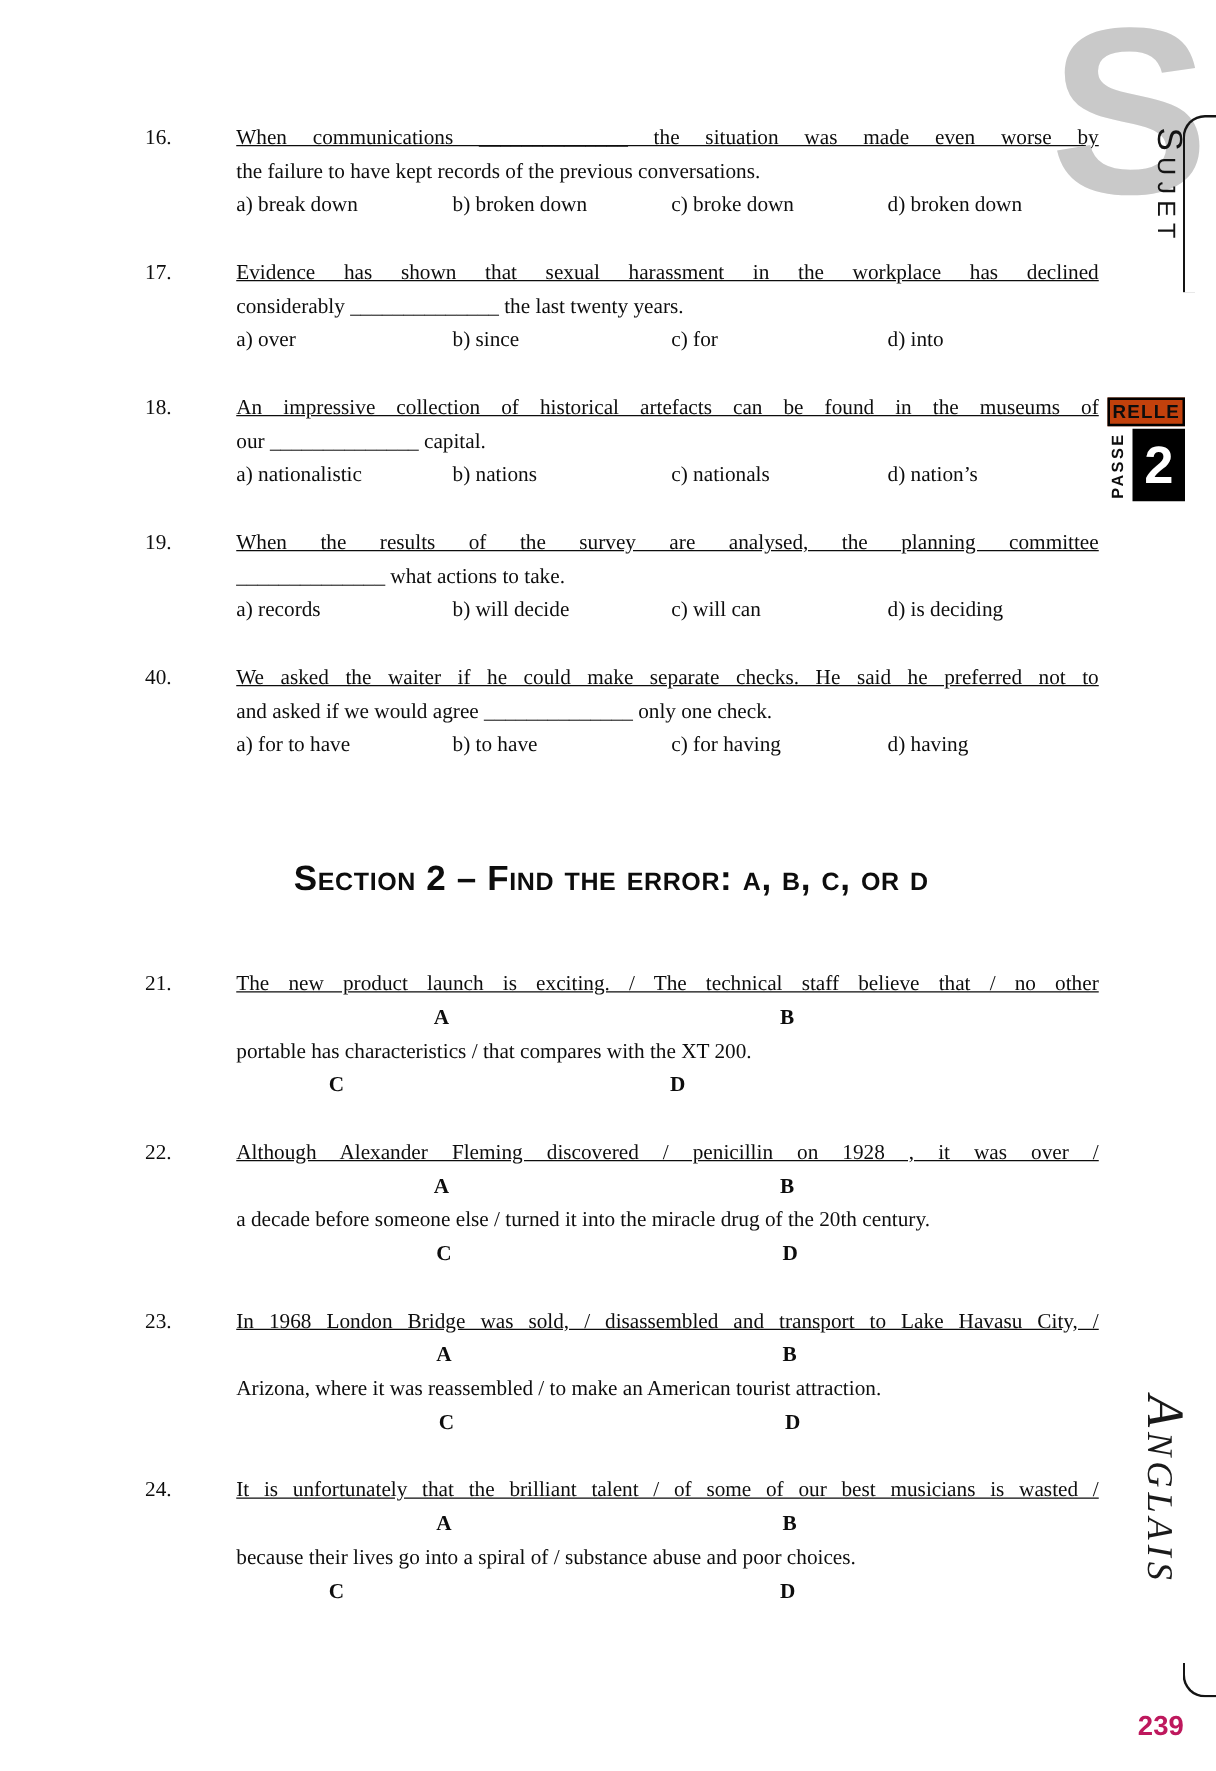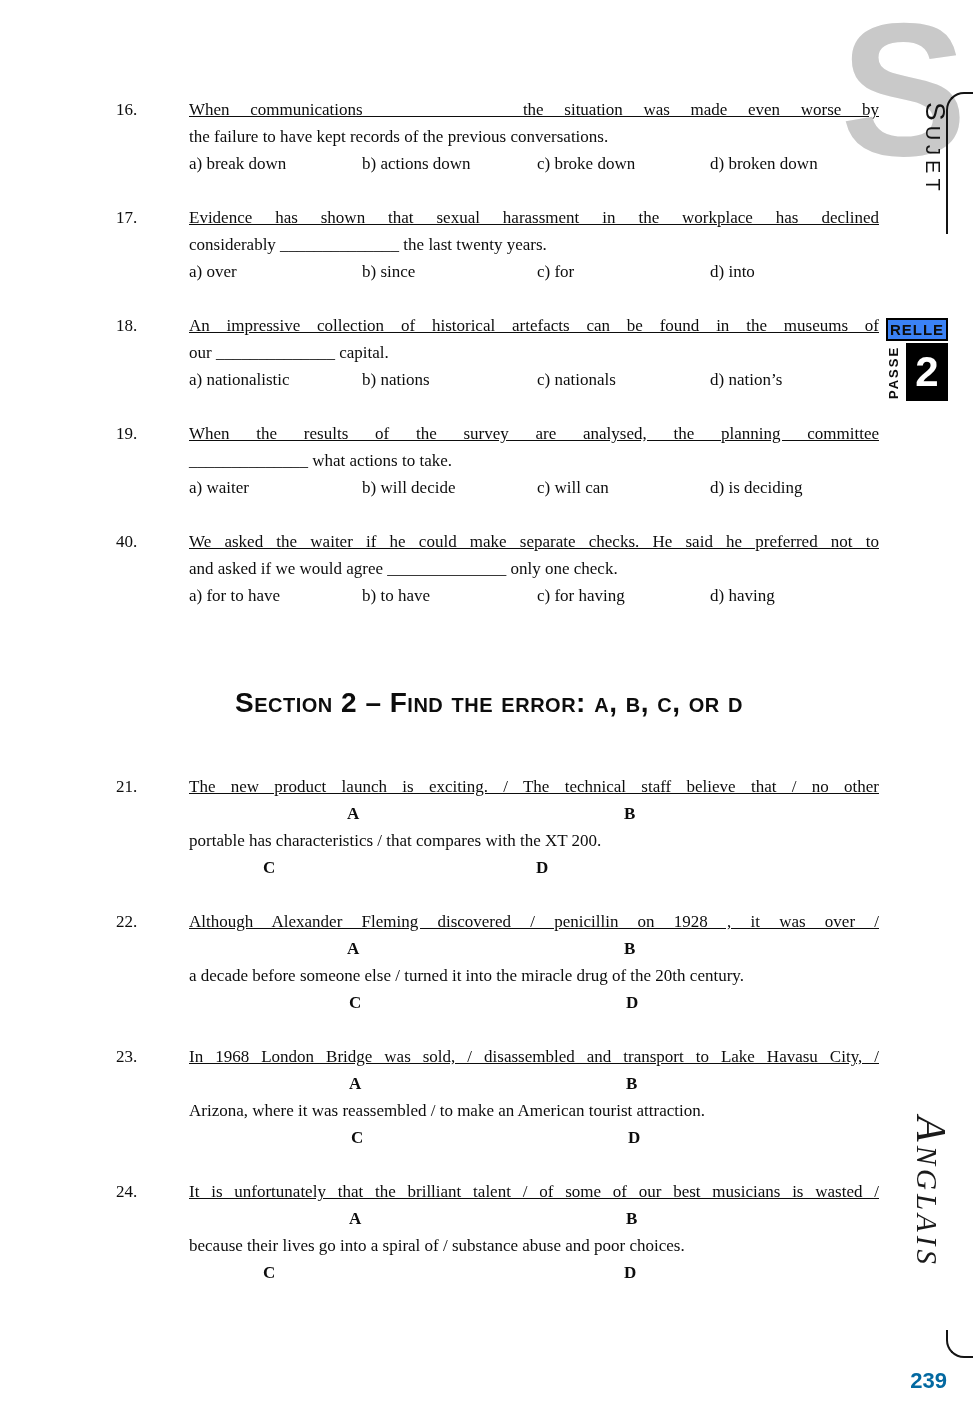--- a/index.html
+++ b/index.html
@@ -93,21 +93,21 @@
     width: 62px;
     font-family: "Liberation Sans", sans-serif;
   }
   .badge-top {
     border: 2.5px solid #000;
     font-weight: bold;
     font-size: 15px;
     letter-spacing: 1px;
     text-align: center;
     padding: 1px 0;
-    background: #3b82f6;
+    background: #c2410c;
   }
   .badge-bottom { display: flex; height: 58px; margin-top: 2px; }
   .badge-side {
     writing-mode: vertical-rl;
     transform: rotate(180deg);
     font-weight: bold;
     font-size: 13px;
     letter-spacing: 2px;
     width: 20px;
     text-align: center;
@@ -132,37 +132,37 @@
     font-size: 42px;
     letter-spacing: 4px;
     color: #1a1a1a;
   }
   .page-number {
     position: absolute;
     top: 1368px; right: 26px;
     font-family: "Liberation Sans", sans-serif;
     font-weight: bold;
     font-size: 22px;
-    color: #0369a1;
+    color: #be185d;
     text-align: center;
   }
 </style>
 </head>
 <body>
 
 <div class="content">
 
   <div class="question">
     <div class="q-num">16.</div>
     <div class="q-body">
       <div class="jline">When communications ______________ the situation was made even worse by</div>
       <div>the failure to have kept records of the previous conversations.</div>
       <div class="options">
         <span>a) break down</span>
-        <span>b) actions down</span>
+        <span>b) broken down</span>
         <span>c) broke down</span>
         <span>d) broken down</span>
       </div>
     </div>
   </div>
 
   <div class="question">
     <div class="q-num">17.</div>
     <div class="q-body">
       <div class="jline">Evidence has shown that sexual harassment in the workplace has declined</div>
@@ -189,21 +189,21 @@
       </div>
     </div>
   </div>
 
   <div class="question">
     <div class="q-num">19.</div>
     <div class="q-body">
       <div class="jline">When the results of the survey are analysed, the planning committee</div>
       <div>______________ what actions to take.</div>
       <div class="options">
-        <span>a) waiter</span>
+        <span>a) records</span>
         <span>b) will decide</span>
         <span>c) will can</span>
         <span>d) is deciding</span>
       </div>
     </div>
   </div>
 
   <div class="question">
     <div class="q-num">40.</div>
     <div class="q-body">

